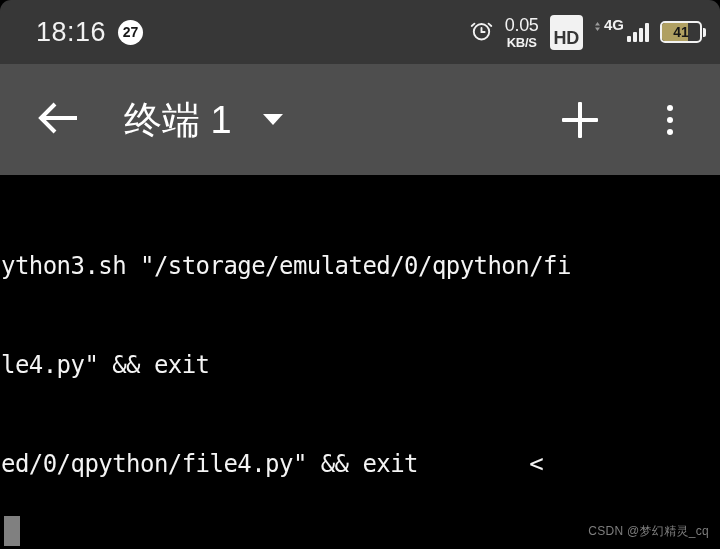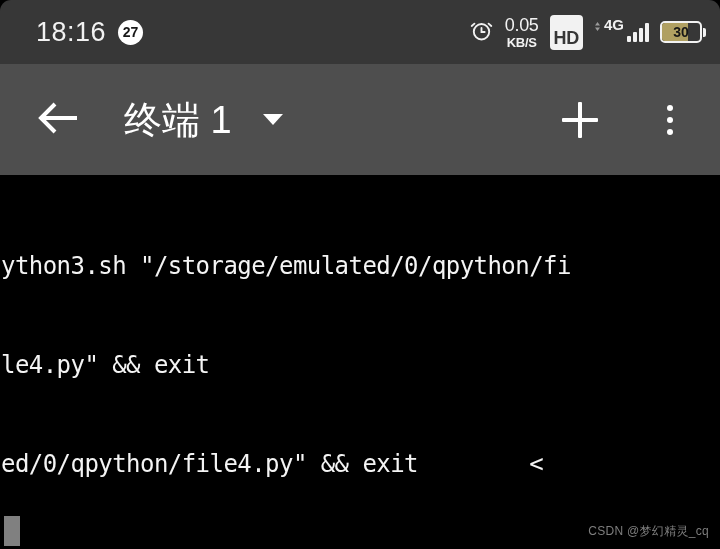--- a/index.html
+++ b/index.html
@@ -332,21 +332,21 @@
           <i></i>
             <i></i>
             <i></i>
             <i></i>
         </div>
       </div>
 
       <div class="battery">
         <div class="batt-body">
           <div class="batt-fill" style="width: 69%; background: rgb(176, 160, 98);"></div>
-          <div class="batt-text">30</div>
+          <div class="batt-text">41</div>
         </div>
         <div class="batt-cap"></div>
       </div>
     </div>
   </div>
 
   <div id="toolbar">
     <div class="tb-back">
       <span>
         <svg width="46" height="40" viewBox="0 0 46 40">

